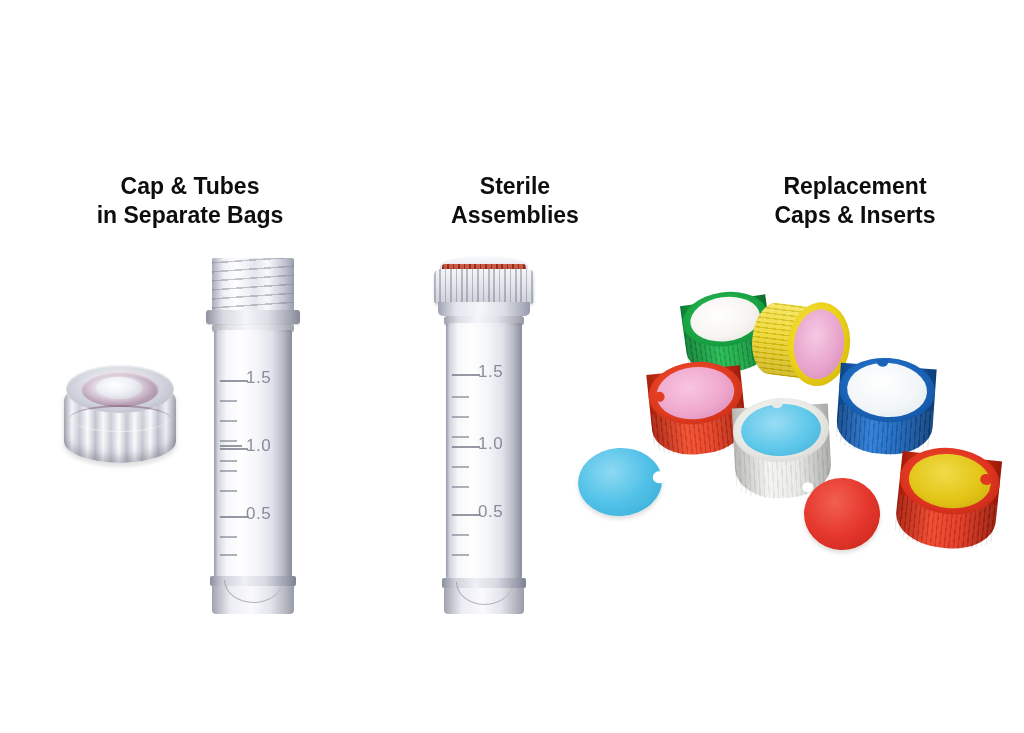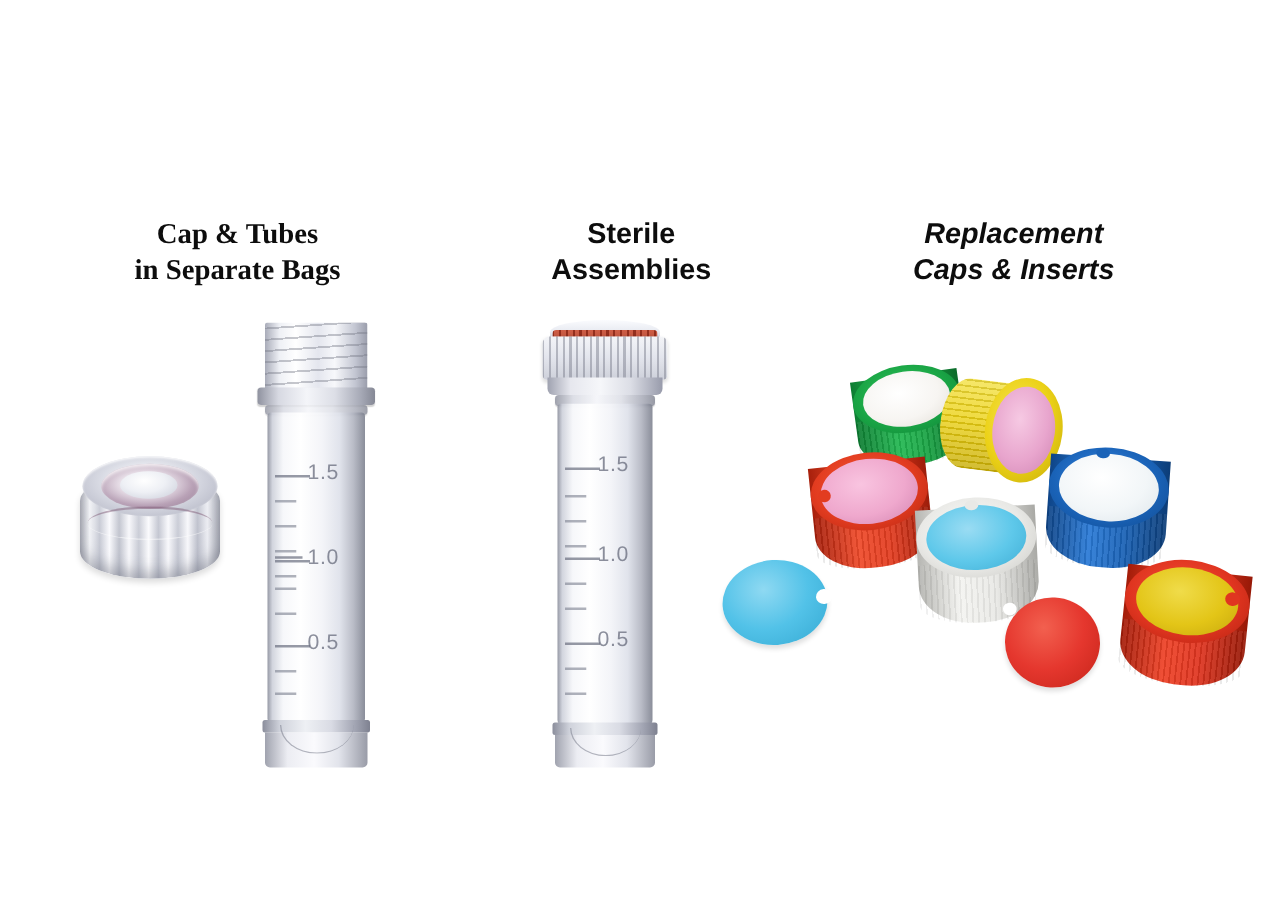--- a/index.html
+++ b/index.html
@@ -27,23 +27,23 @@
   
   .col-head{
     position:absolute;
     text-align:center;
     font-size:23px;
     font-weight:bold;
     line-height:1.28;
     color:#0d0d0d;
     white-space:pre-line;
   }
-  #head-1{left:40px;  top:172px; width:300px;font-family:Liberation Serif, serif;}
-  #head-2{left:360px; top:172px; width:290px;}
-  #head-3{left:656px; top:172px; width:310px;font-style:italic;}
+  #head-1{left:40px;  top:172px; width:300px;}
+  #head-2{left:370px; top:172px; width:290px;}
+  #head-3{left:700px; top:172px; width:310px;}
 
   
   .clear-cap{
     position:absolute;
     left:64px; top:365px;
     width:112px; height:110px;
   }
   .cc-body{
     position:absolute;left:0;top:14px;width:112px;height:84px;
     border-radius:50%/26%;

